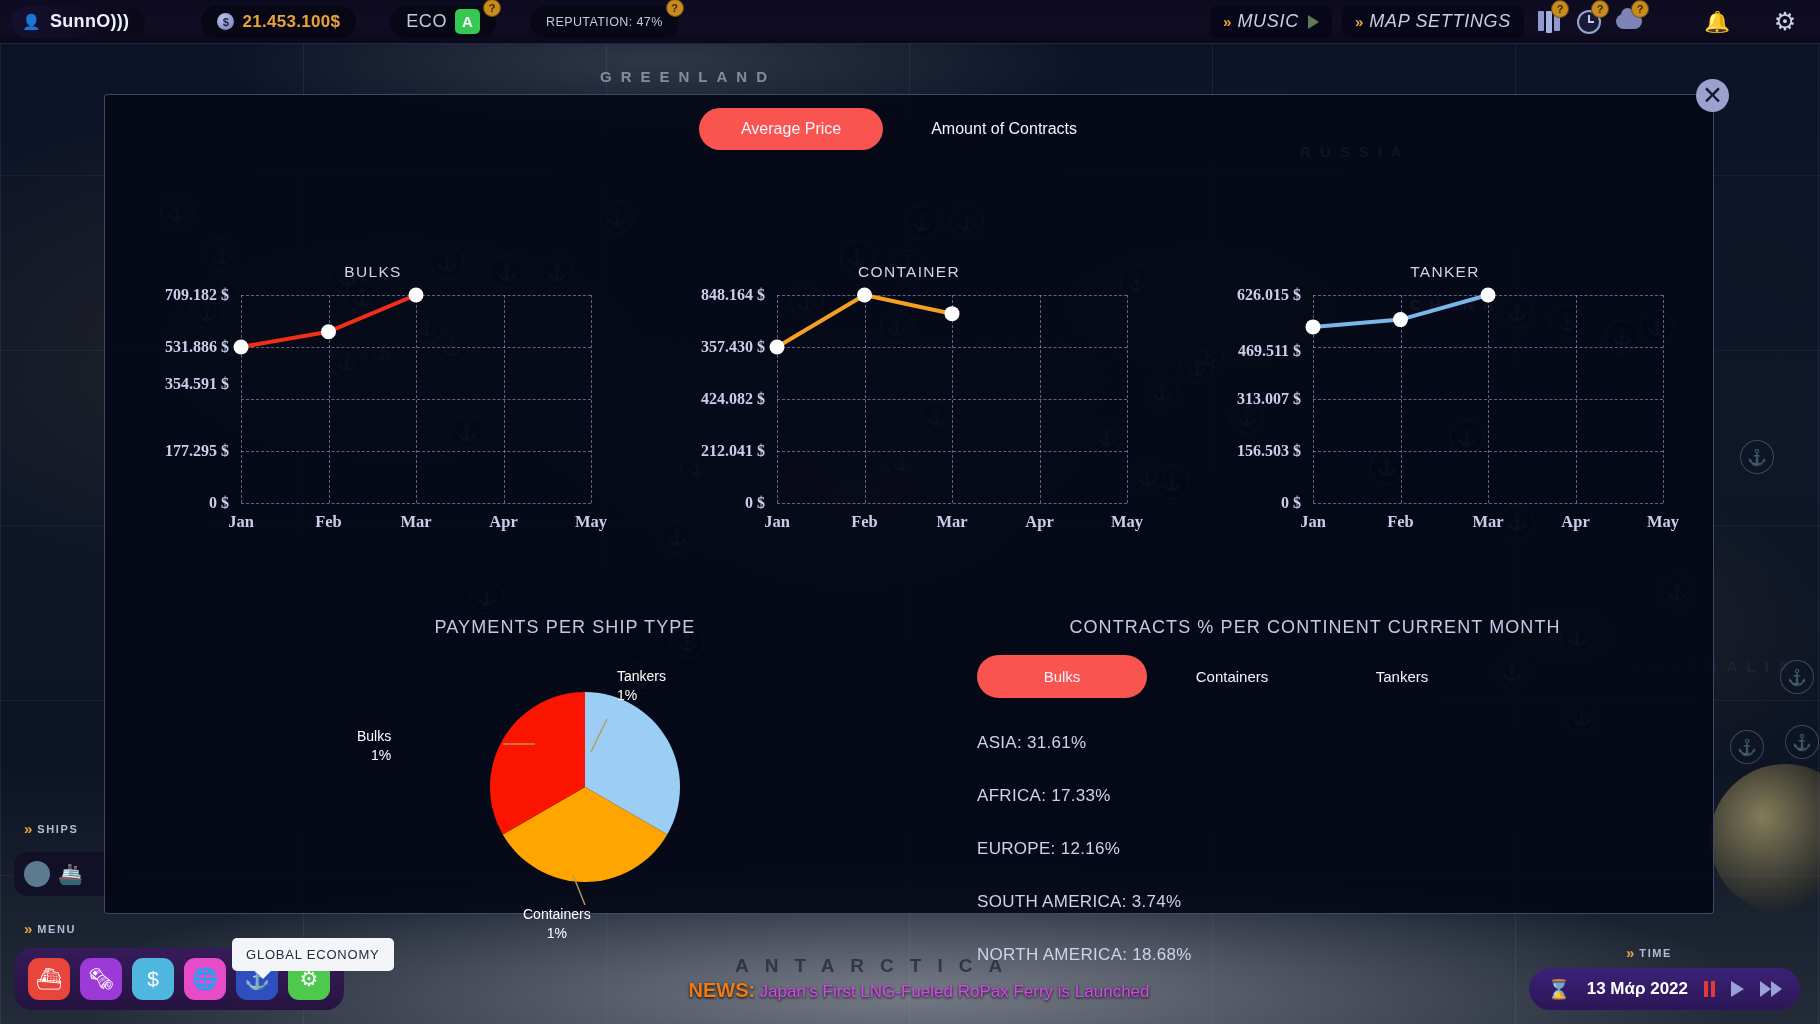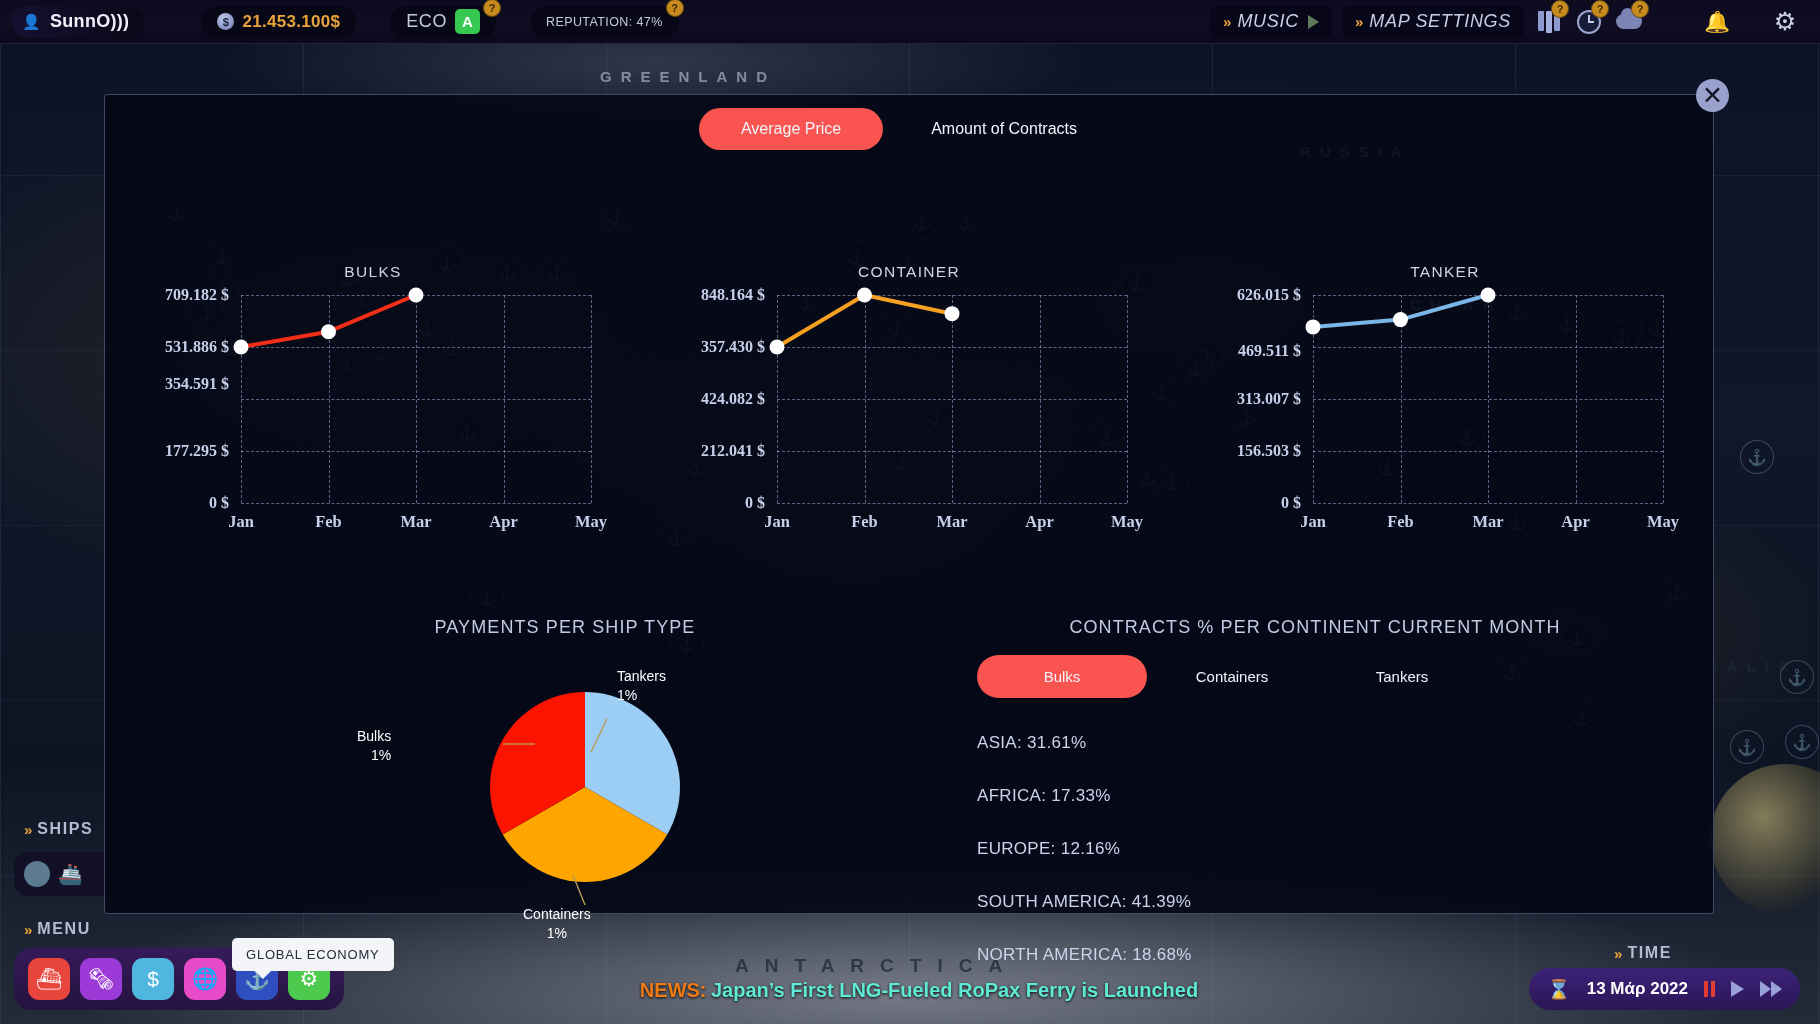--- a/index.html
+++ b/index.html
@@ -231,21 +231,21 @@
   }
   .type-tab.active { background:#f9544f; }
   .cont-list { position: absolute; top: 638px; left: 872px; }
   .cont-row { color:#ccd3ea; font-size: 17px; margin-bottom: 33px; letter-spacing:.3px; }
 
   
   .hud-ships {
     position: absolute; left: 24px; top: 820px;
     display: flex; align-items: center; gap: 8px; z-index: 30;
   }
-  .hud-lbl { color:#b4bcd4; font-size: 16px; letter-spacing: 1.6px; font-weight: 600; }
+  .hud-lbl { color:#b4bcd4; font-size: 11px; letter-spacing: 1.6px; font-weight: 600; }
   .ships-dock {
     position: absolute; left: 14px; top: 852px;
     height: 44px; width: 110px;
     background: rgba(18,14,38,0.85);
     border-radius: 14px;
     display:flex; align-items:center; gap: 8px; padding: 0 10px;
     z-index: 30;
   }
   .ship-dot { width:26px;height:26px;border-radius:50%;background:#5c7b90; }
   .ship-ic { color:#c3cbe4; font-size: 20px; }
@@ -279,21 +279,21 @@
     border-left:9px solid transparent; border-right:9px solid transparent;
     border-top: 9px solid #f4f5f8;
   }
 
   .news {
     position: absolute; left: 0; right: 0; bottom: 22px;
     text-align: center; z-index: 25;
     white-space: nowrap;
   }
   .news-tag { color:#f07a15; font-size: 20px; font-weight: 700; text-shadow: 0 1px 3px #000; padding-left: 18px; }
-  .news-txt { color:#5eead4; font-size: 20px; font-weight: 700; text-shadow: 0 1px 3px #000; }
+  .news-txt { color:#d946ef; font-size: 17px; font-weight: 400; text-shadow: 0 1px 3px #000; }
 
   .hud-time {
     position: absolute; right: 148px; top: 944px;
     display:flex; align-items:center; gap:8px; z-index: 30;
   }
   .time-dock {
     position: absolute; right: 20px; top: 968px;
     height: 42px; min-width: 246px;
     background: linear-gradient(180deg, #3c2278, #2b1657);
     border-radius: 21px;
@@ -575,21 +575,21 @@
     <div class="cont-title">CONTRACTS % PER CONTINENT CURRENT MONTH</div>
     <div class="type-tabs" id="type-tabs">
         <div class="type-tab active">Bulks</div>
         <div class="type-tab">Containers</div>
         <div class="type-tab">Tankers</div>
       </div>
     <div class="cont-list" id="cont-list">
         <div class="cont-row">ASIA: 31.61%</div>
         <div class="cont-row">AFRICA: 17.33%</div>
         <div class="cont-row">EUROPE: 12.16%</div>
-        <div class="cont-row">SOUTH AMERICA: 41.39%</div>
+        <div class="cont-row">SOUTH AMERICA: 3.74%</div>
         <div class="cont-row">NORTH AMERICA: 18.68%</div>
       </div>
   </div>
 
   <div class="hud-ships">
     <span class="chev">»</span>
     <span class="hud-lbl">SHIPS</span>
   </div>
   <div class="ships-dock">
     <span class="ship-dot"></span>

